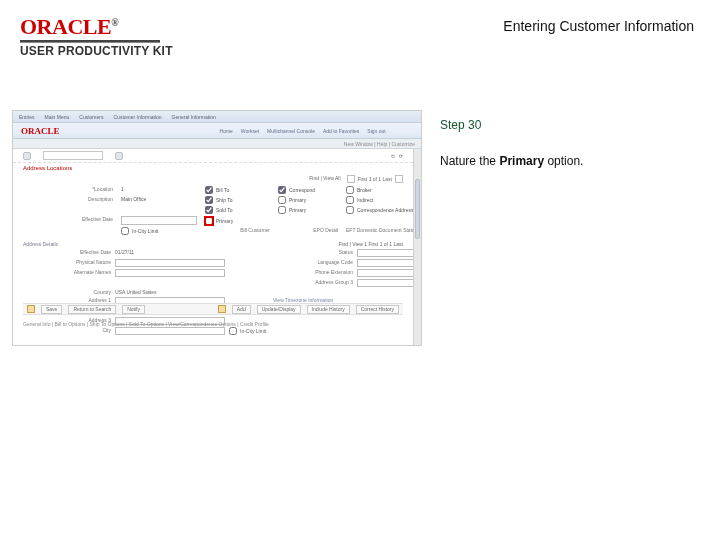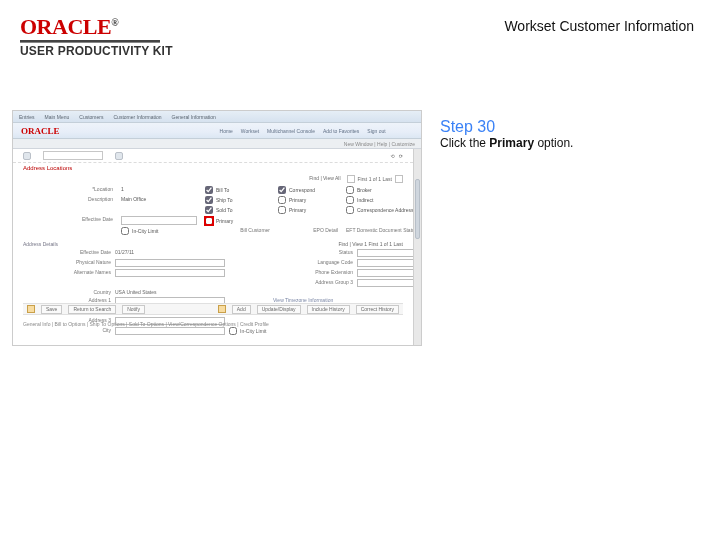--- a/index.html
+++ b/index.html
@@ -60,38 +60,38 @@
   .form2 .drop { height: 8px; border: 1px solid #bcbcbc; background: #fff; }
   .form2 .txt { white-space: nowrap; }
 
   .ss-foot1 { position: absolute; bottom: 22px; left: 10px; right: 10px; height: 12px; display: flex; gap: 6px; align-items: center; border-top: 1px solid #e0e0e0; border-bottom: 1px solid #e0e0e0; background: #f6f6f6; padding: 0 4px; font-size: 5px; color: #6a6a6a; }
   .ss-foot1 .btn { border: 1px solid #c9c9c9; background: #fafafa; padding: 0 4px; height: 9px; display: inline-flex; align-items: center; }
   .ss-foot1 .ic { width: 8px; height: 8px; border: 1px solid #c9a04a; background: #f8dca0; }
 
   .ss-foot2 { position: absolute; bottom: 10px; left: 10px; right: 10px; font-size: 5px; color: #888; }
 
   .step-col { position: absolute; top: 118px; left: 440px; right: 16px; }
-  .step { font-size: 16px; color: #3b82f6; }
+  .step { font-size: 12px; color: #14532d; margin-bottom: 22px; }
   .instr { font-size: 12px; color: #111; }
   .instr b { font-weight: bold; }
 </style>
 </head>
 <body>
 
 <div class="frame">
 
   <div class="head">
     <div class="logo">
       <div class="logo-oracle">
         <span>ORACLE</span><span class="reg">®</span>
       </div>
       <div class="logo-bar"></div>
       <div class="logo-sub">USER PRODUCTIVITY KIT</div>
     </div>
-    <div class="page-title">Workset Customer Information</div>
+    <div class="page-title">Entering Customer Information</div>
   </div>
 
   <div class="screenshot">
 
     <div class="ss-titlebar">
       <span>Entries</span>
       <span>Main Menu</span>
       <span>Customers</span>
       <span>Customer Information</span>
       <span>General Information</span>
@@ -279,17 +279,17 @@
         <span class="btn">Correct History</span>
       </div>
 
       <div class="ss-foot2">General Info | Bill to Options | Ship To Options | Sold To Options | View/Correspondence Options | Credit Profile</div>
     </div>
   </div>
 
   <div class="step-col">
     <div class="step">Step 30</div>
     <div class="instr">
-      <span>Click the </span><b>Primary</b><span> option.</span>
+      <span>Nature the </span><b>Primary</b><span> option.</span>
     </div>
   </div>
 
 </div>
 
 </body></html>

